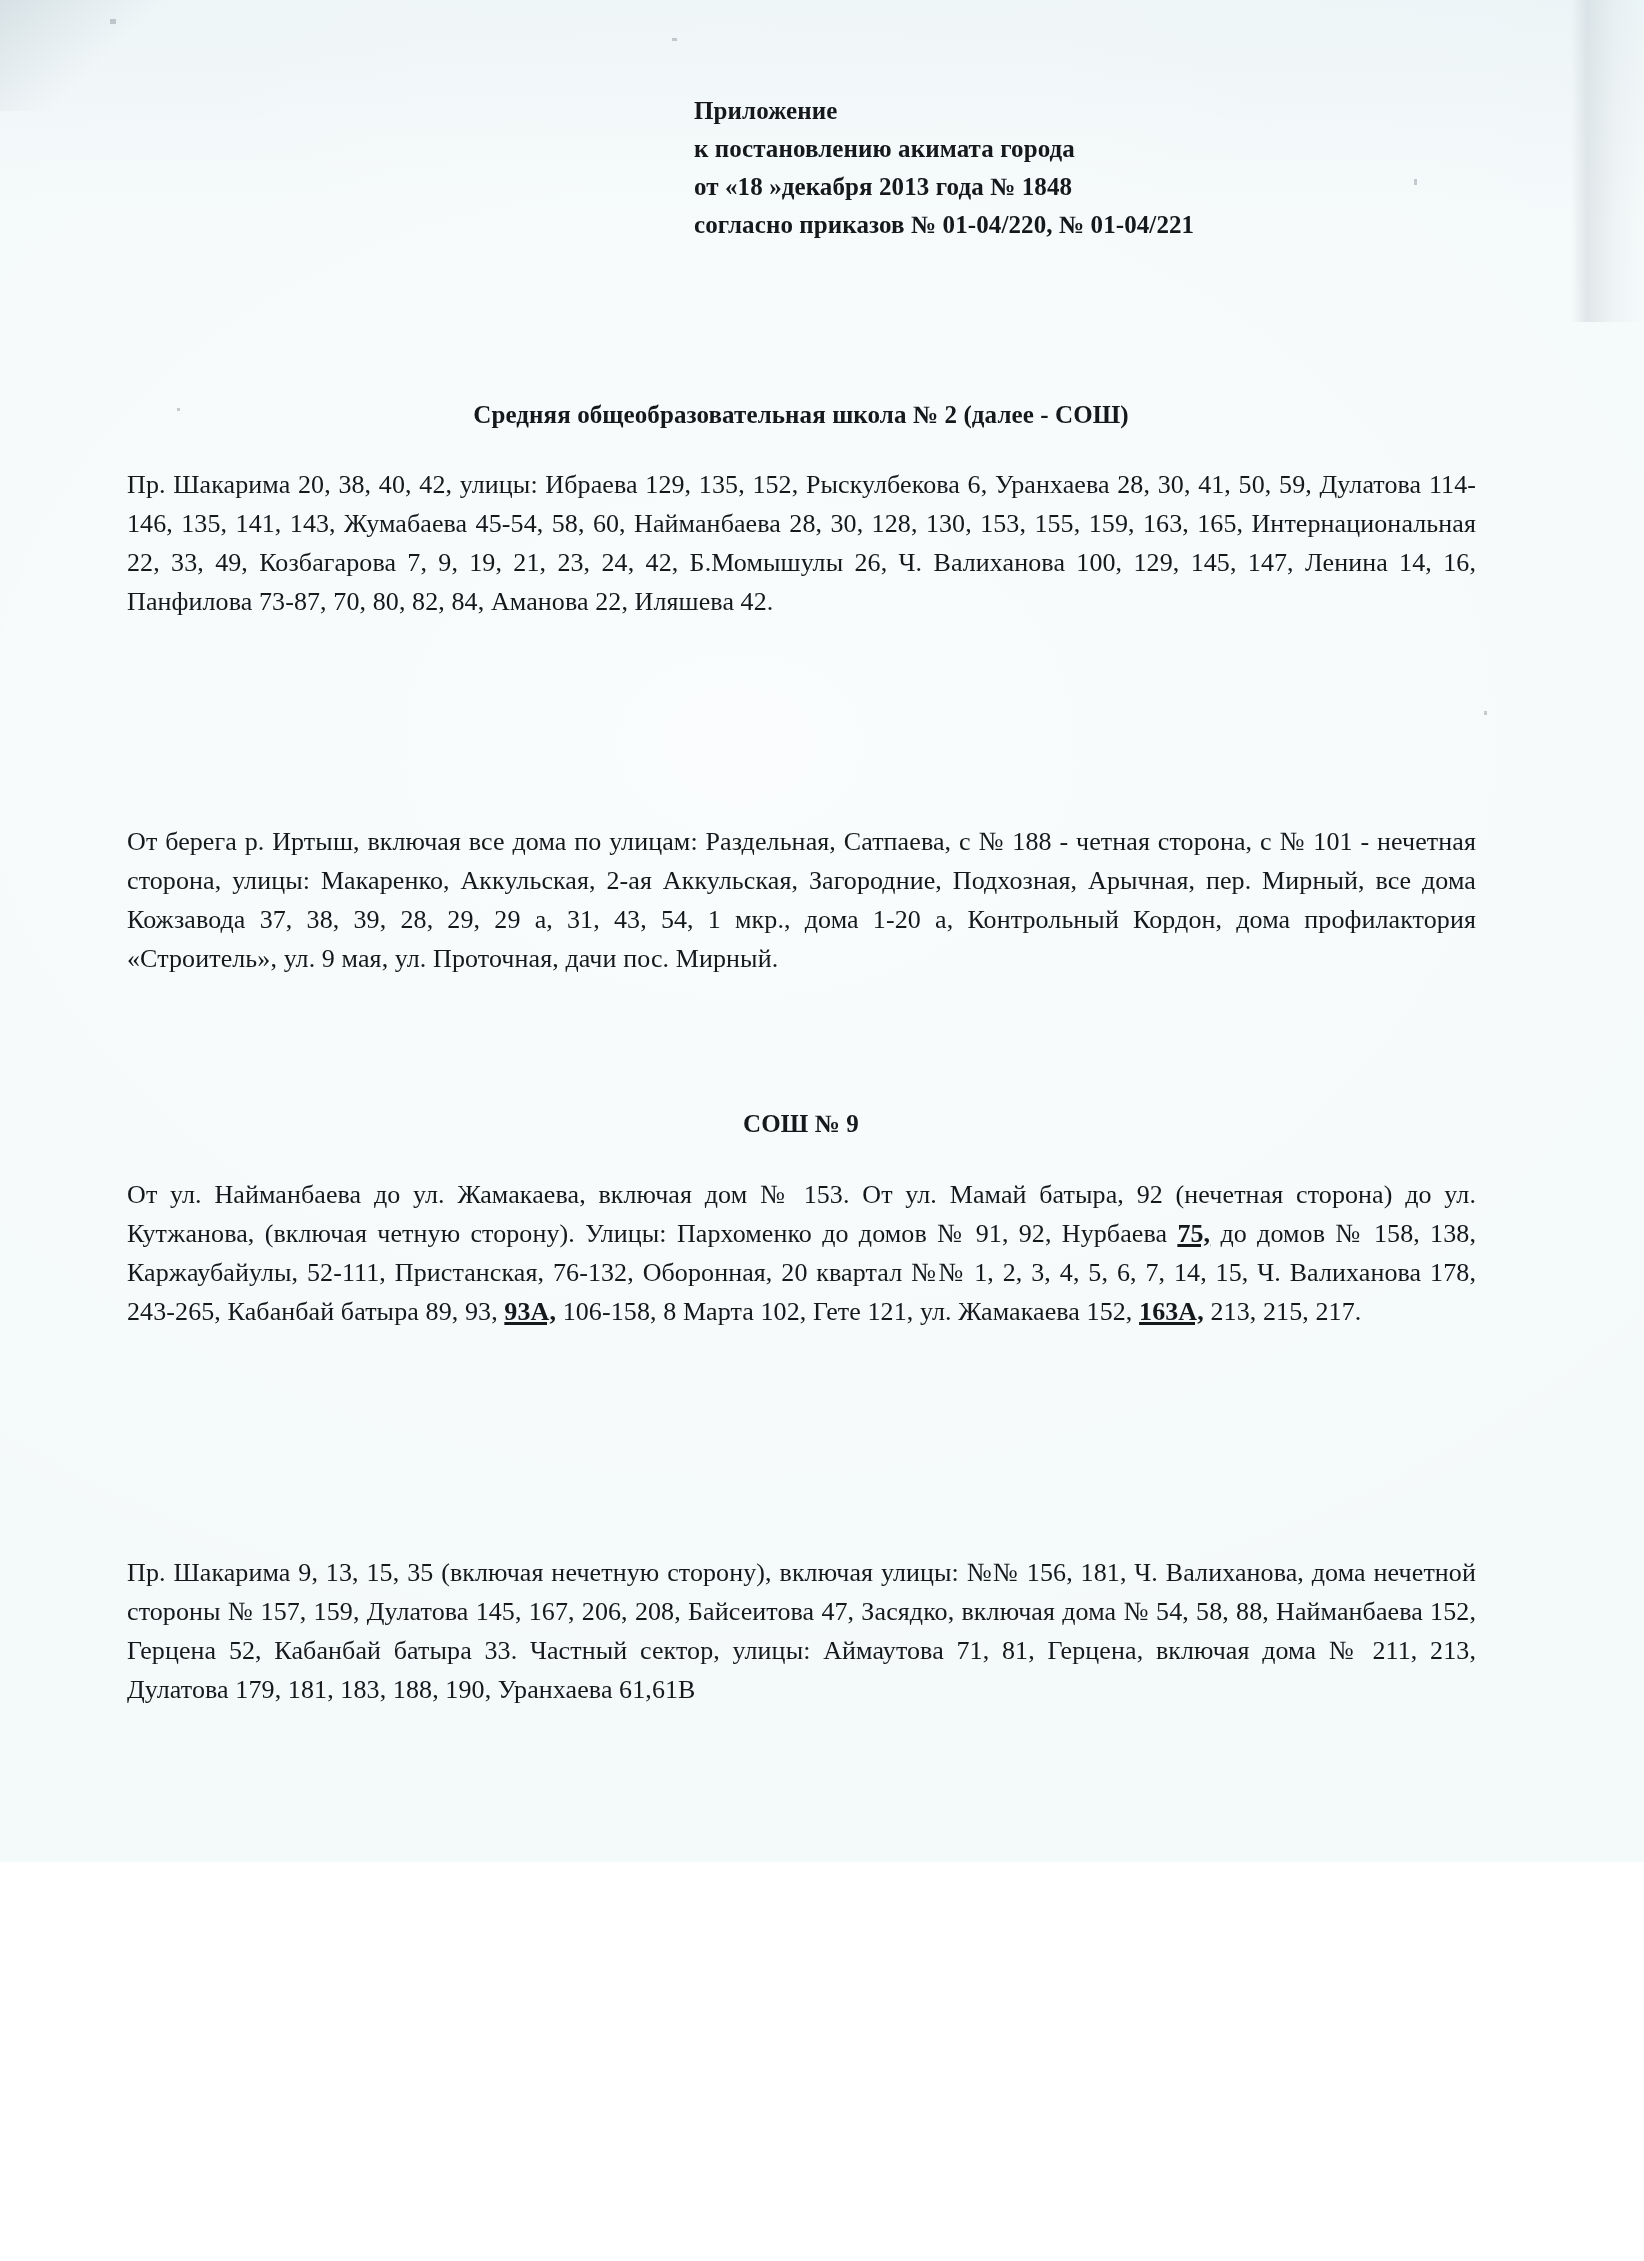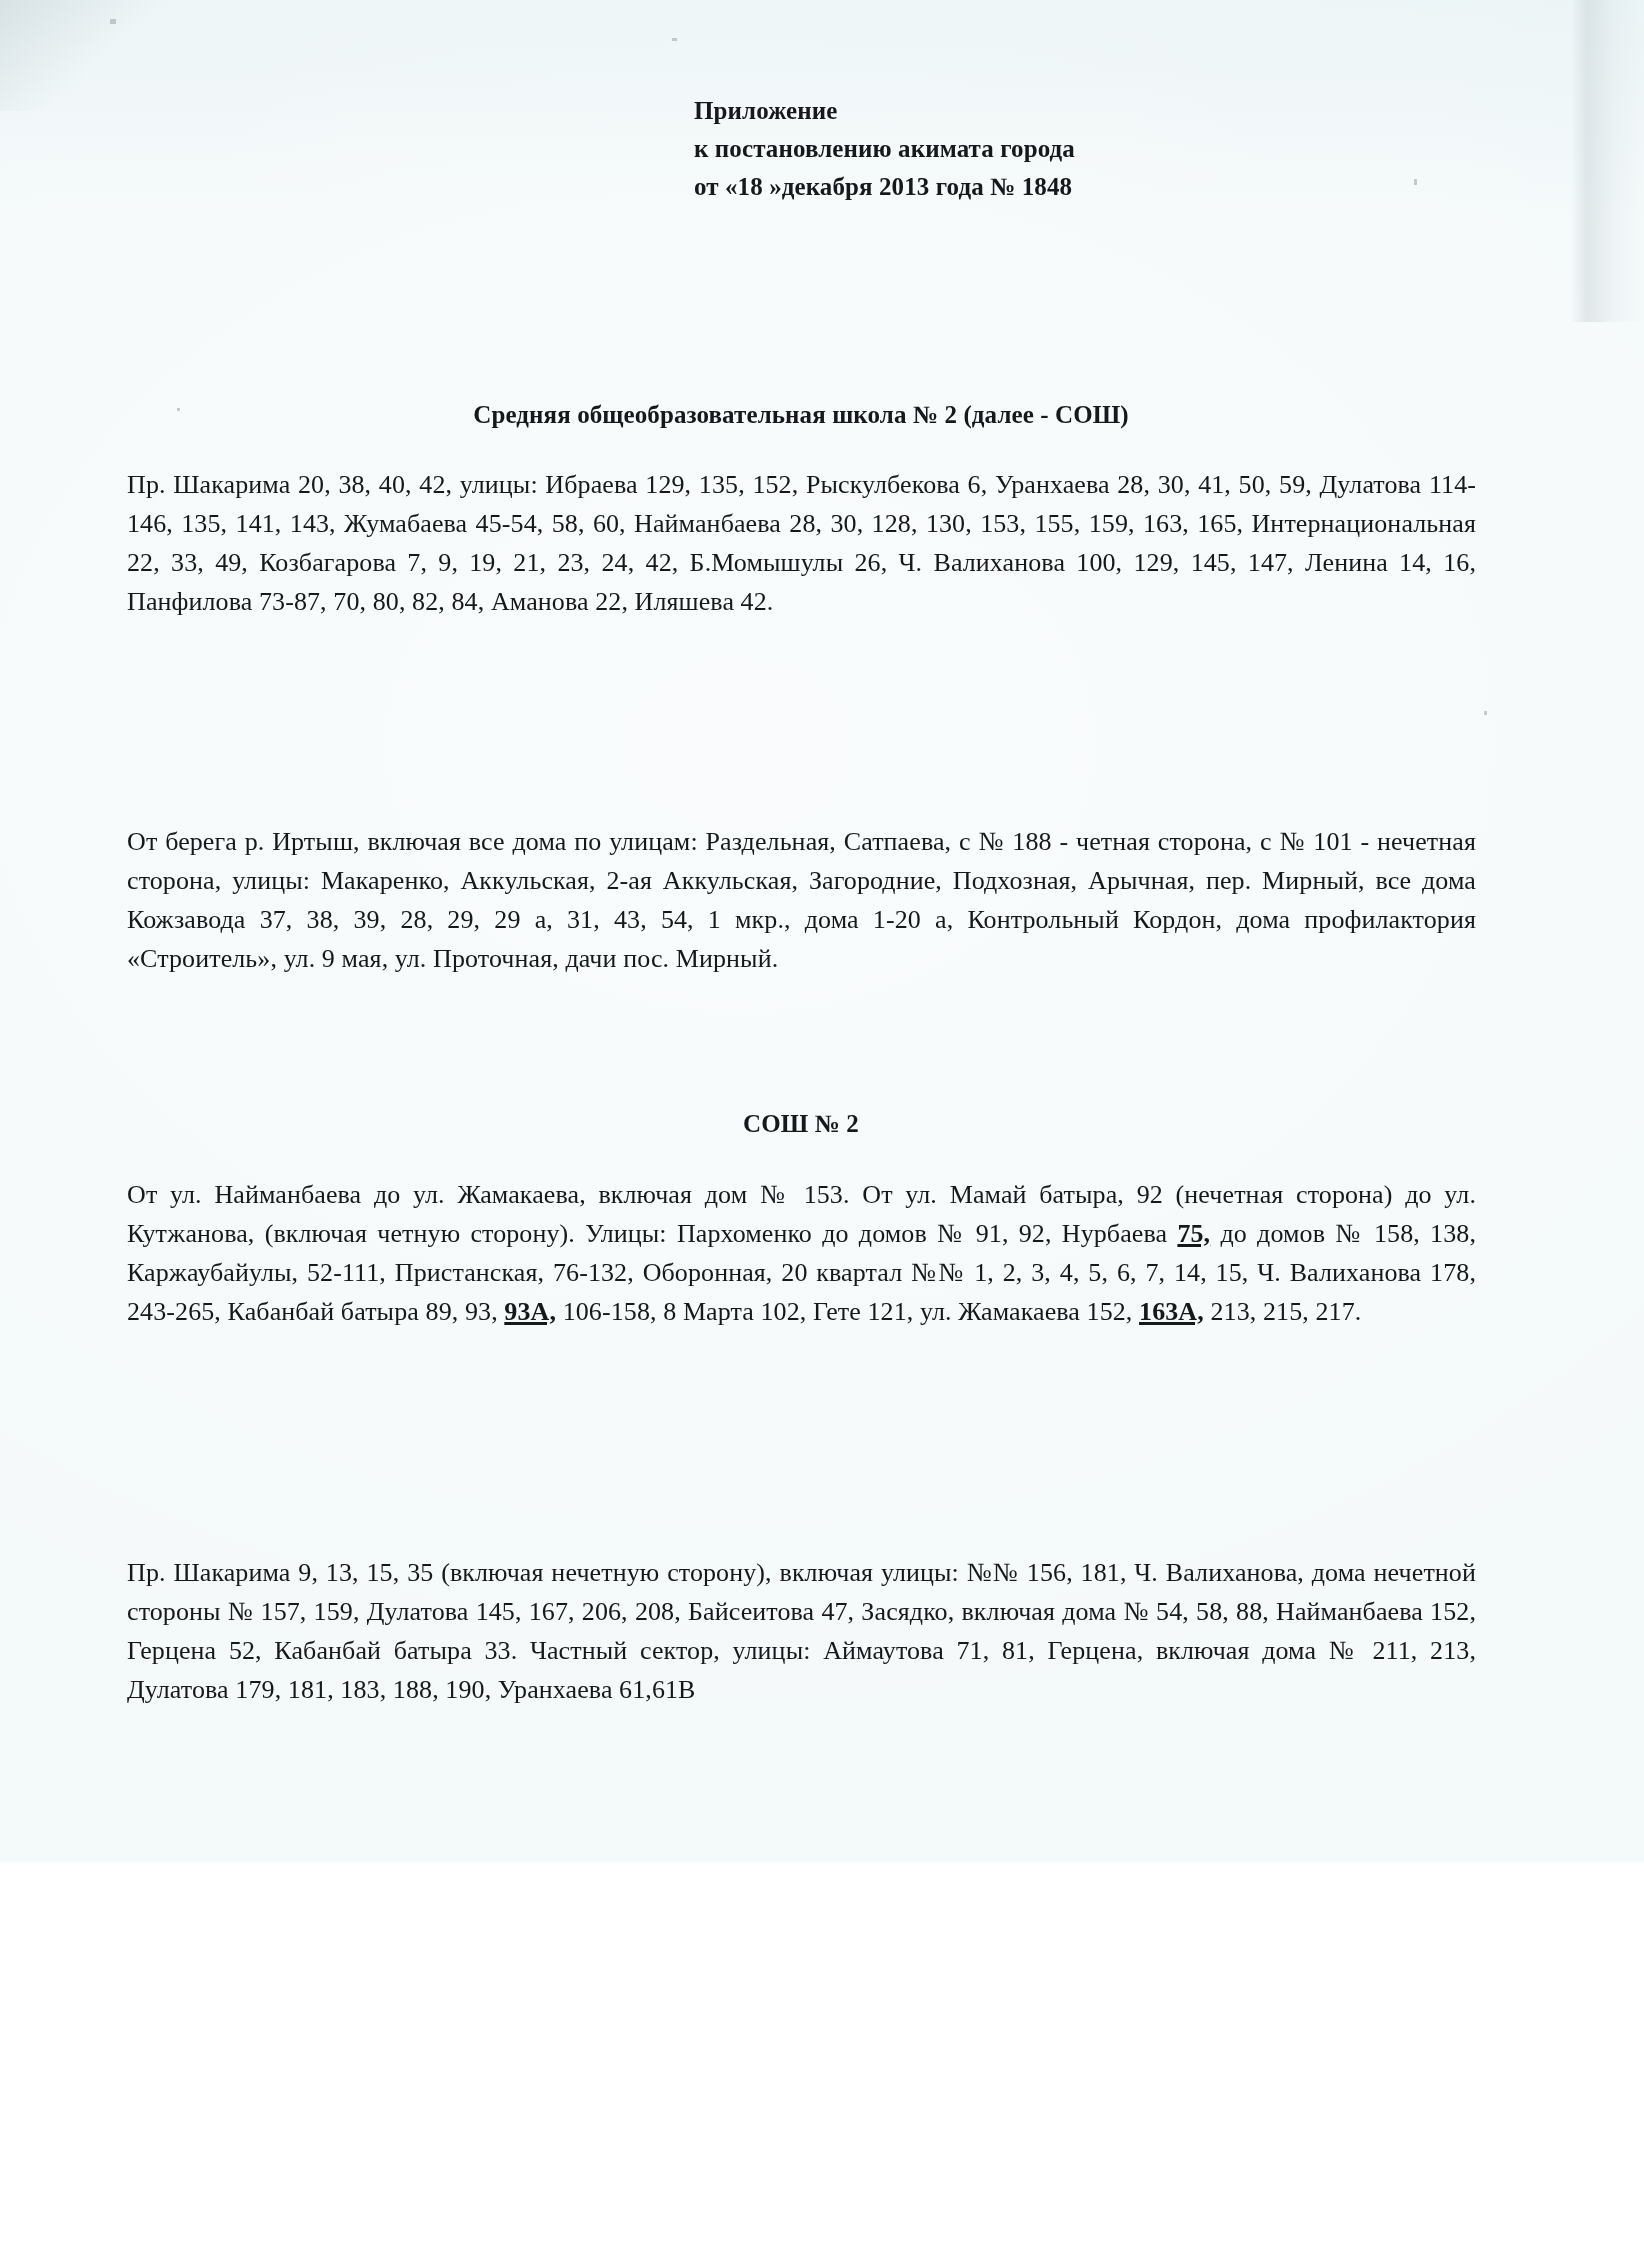--- a/index.html
+++ b/index.html
@@ -132,27 +132,28 @@
   <div class="speck" style="left:110px; top:18.5px; width:5.6px; height:5.6px;"></div>
   <div class="speck" style="left:672px; top:38px; width:5px; height:3.1px;"></div>
   <div class="speck" style="left:1414px; top:179px; width:3.1px; height:6.2px;"></div>
   <div class="speck" style="left:177px; top:408px; width:3.1px; height:3.1px;"></div>
   <div class="speck" style="left:1484px; top:711px; width:3.1px; height:3.7px;"></div>
 
   <div class="doc-header">
     <div class="hline">Приложение</div>
     <div class="hline">к постановлению акимата города</div>
     <div class="hline">от «18 »декабря  2013 года  № 1848</div>
+    <div class="hline">согласно приказов № 01-04/220, № 01-04/221</div>
   </div>
 
   <div class="section-title" id="hdr-sch1">Средняя общеобразовательная школа № 2 (далее - СОШ)</div>
   <div class="para" id="p-sch1">Пр. Шакарима 20, 38, 40, 42, улицы: Ибраева 129, 135, 152, Рыскулбекова  6, Уранхаева 28, 30, 41, 50, 59, Дулатова 114-146, 135, 141, 143, Жумабаева 45-54, 58, 60,  Найманбаева 28, 30, 128, 130, 153, 155, 159, 163, 165, Интернациональная 22, 33, 49, Козбагарова 7, 9, 19, 21, 23, 24, 42, Б.Момышулы 26, Ч. Валиханова 100, 129, 145, 147, Ленина 14, 16, Панфилова 73-87, 70, 80, 82, 84, Аманова 22, Иляшева 42.</div>
 
   <div class="para" id="p-sch2">От берега р. Иртыш, включая все дома по улицам: Раздельная, Сатпаева, с № 188 - четная сторона, с № 101 - нечетная сторона, улицы: Макаренко, Аккульская, 2-ая Аккульская, Загородние, Подхозная, Арычная, пер. Мирный, все дома Кожзавода 37, 38, 39, 28, 29, 29 а, 31, 43, 54, 1 мкр., дома 1-20 а, Контрольный Кордон, дома профилактория «Строитель», ул. 9 мая, ул. Проточная, дачи пос. Мирный.</div>
 
-  <div class="section-title" id="hdr-sch3">СОШ № 2</div>
+  <div class="section-title" id="hdr-sch3">СОШ № 9</div>
   <div class="para" id="p-sch3">От ул. Найманбаева до ул. Жамакаева, включая дом № 153. От ул. Мамай батыра, 92 (нечетная сторона) до ул. Кутжанова, (включая четную сторону). Улицы: Пархоменко до домов № 91, 92, Нурбаева <b class="mark">75,</b> до домов № 158, 138, Каржаубайулы, 52-111, Пристанская, 76-132, Оборонная, 20 квартал №№ 1, 2, 3, 4, 5, 6, 7, 14, 15, Ч. Валиханова 178, 243-265, Кабанбай батыра  89, 93, <b class="mark">93А,</b> 106-158, 8 Марта 102, Гете 121, ул. Жамакаева 152, <b class="mark">163А,</b> 213, 215, 217.</div>
 
   <div class="para" id="p-sch4">Пр. Шакарима  9, 13, 15, 35 (включая нечетную сторону), включая улицы:  №№ 156, 181, Ч. Валиханова, дома нечетной стороны № 157, 159, Дулатова 145, 167, 206, 208, Байсеитова 47, Засядко, включая дома № 54, 58, 88, Найманбаева 152, Герцена 52, Кабанбай батыра 33. Частный сектор, улицы: Аймаутова 71, 81, Герцена, включая дома № 211, 213, Дулатова 179, 181, 183, 188, 190, Уранхаева 61,61В</div>
 
 
 </div>
 
 
 </body></html>

